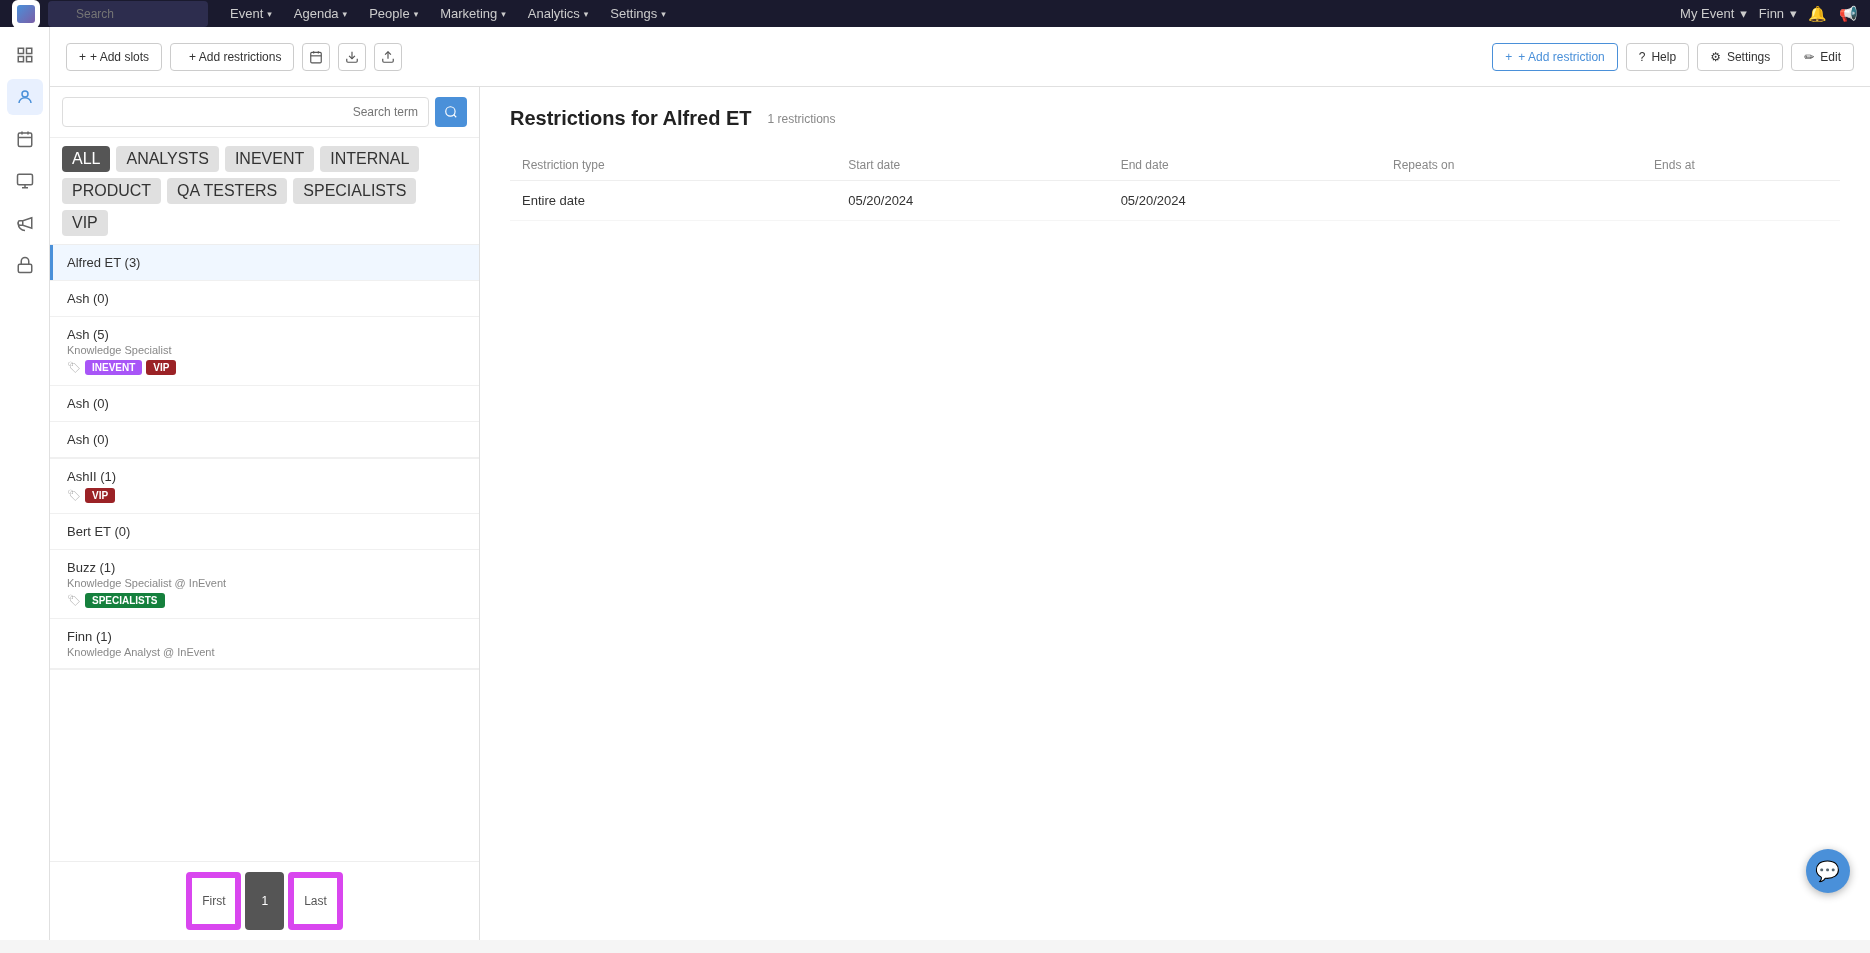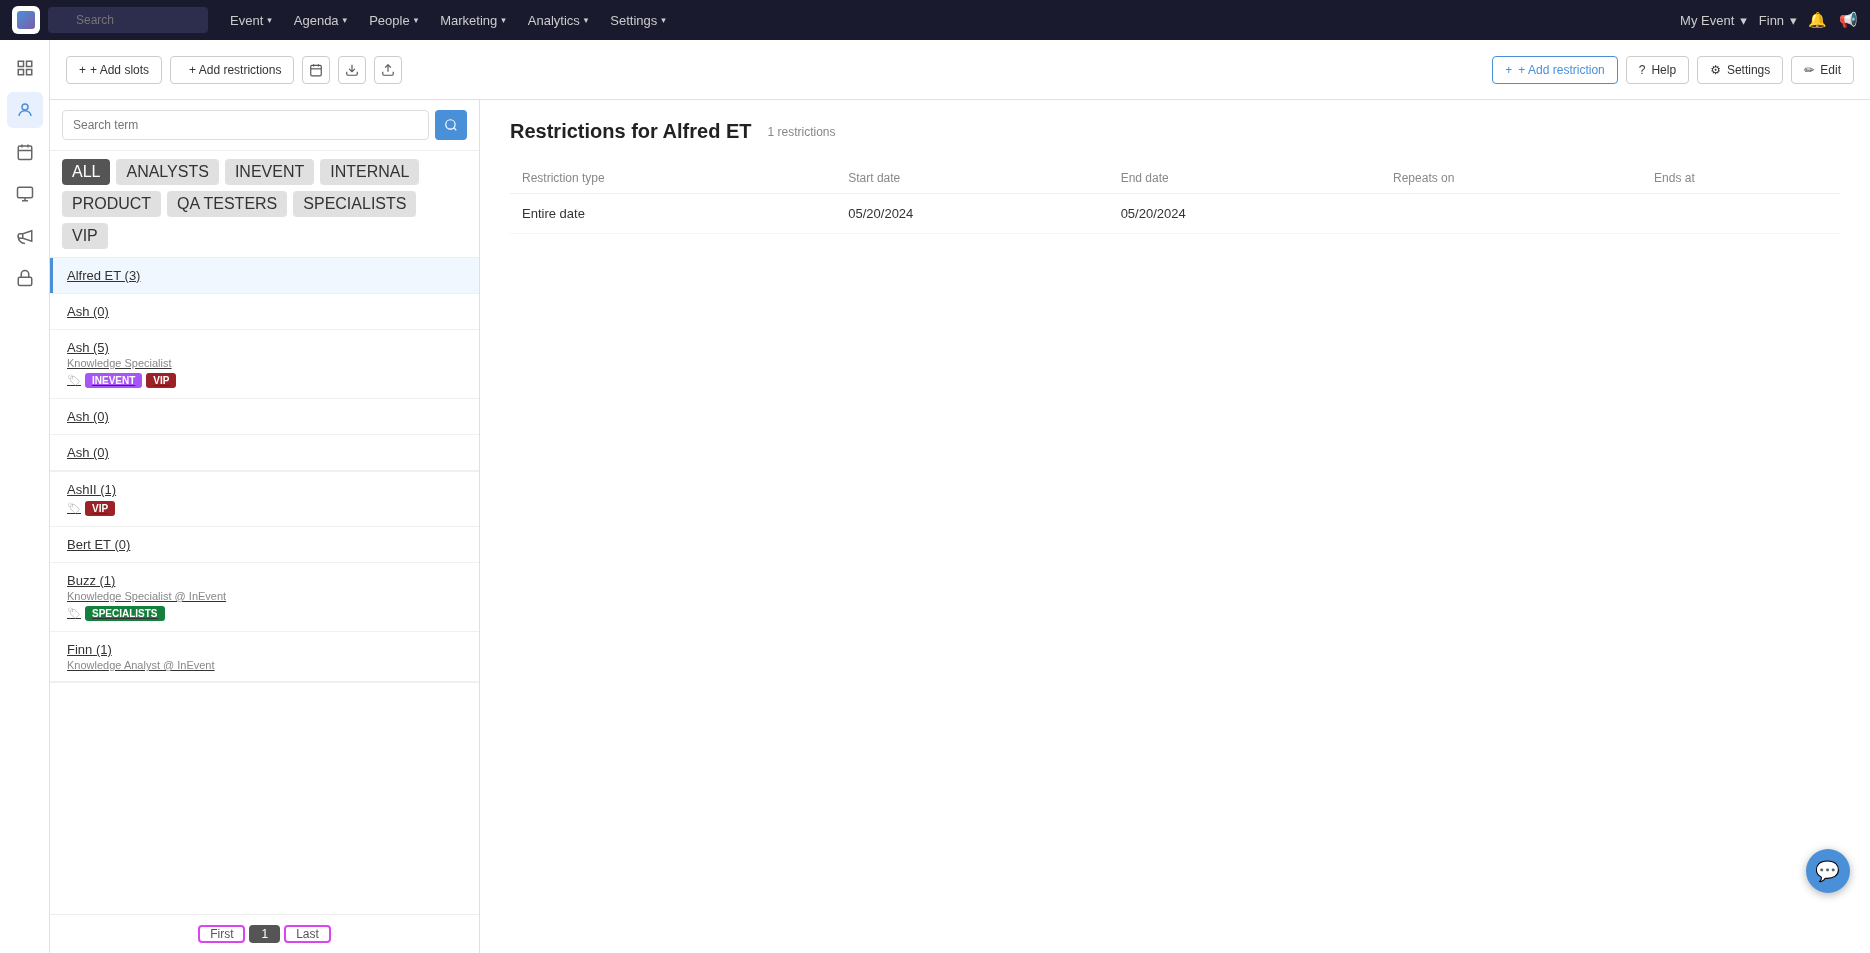--- a/index.html
+++ b/index.html
@@ -1,19 +1,19 @@
 <!DOCTYPE html>
 <html><head>
   <meta charset="utf-8">
   <style>
     * { box-sizing: border-box; margin: 0; padding: 0; }
     body { font-family: -apple-system, BlinkMacSystemFont, 'Segoe UI', sans-serif; font-size: 13px; background: #f5f5f5; color: #333; height: 953px; overflow: hidden; }
 
     
-    .topnav { background: #1a1a2e; display: flex; align-items: center; height: 40px; padding: 0 12px; gap: 8px; }
+    .topnav { background: #1a1a2e; display: flex; align-items: center; height: 27px; padding: 0 12px; gap: 8px; }
     .topnav .logo { width: 28px; height: 28px; background: #fff; border-radius: 6px; display: flex; align-items: center; justify-content: center; flex-shrink: 0; }
     .topnav .logo-inner { width: 18px; height: 18px; background: linear-gradient(135deg, #4a90d9, #7b5ea7); border-radius: 3px; }
     .search-box { background: #2d2d4e; border: none; border-radius: 4px; color: #ccc; padding: 4px 10px 4px 28px; height: 26px; font-size: 12px; width: 160px; position: relative; }
     .search-wrap { position: relative; display: flex; align-items: center; }
     .search-wrap .si { position: absolute; left: 8px; color: #888; font-size: 11px; }
     .nav-items { display: flex; align-items: center; gap: 2px; margin-left: 4px; }
     .nav-item { color: #ccc; font-size: 13px; padding: 4px 10px; cursor: pointer; display: flex; align-items: center; gap: 4px; border-radius: 4px; }
     .nav-item .arrow { font-size: 9px; }
     .topnav-right { margin-left: auto; display: flex; align-items: center; gap: 12px; }
     .topnav-right .user-group { display: flex; align-items: center; gap: 6px; color: #ccc; font-size: 13px; cursor: pointer; }
@@ -37,46 +37,46 @@
     .btn-icon { width: 28px; height: 28px; border: 1px solid #ccc; background: #fff; border-radius: 4px; display: flex; align-items: center; justify-content: center; cursor: pointer; font-size: 13px; color: #555; }
     .toolbar-right { margin-left: auto; display: flex; align-items: center; gap: 8px; }
     .btn-outline { background: #fff; border: 1px solid #4a90d9; color: #4a90d9; }
 
     
     .content-area { display: flex; flex: 1; overflow: hidden; }
 
     
     .left-panel { width: 430px; background: #fff; border-right: 1px solid #e0e0e0; display: flex; flex-direction: column; overflow: hidden; }
     .search-area { padding: 10px 12px; border-bottom: 1px solid #eee; display: flex; gap: 6px; }
-    .search-input { flex: 1; border: 1px solid #ddd; border-radius: 4px; padding: 5px 10px; font-size: 12px; color: #333; }
+    .search-input { flex: 1; border: 1px solid #ddd; border-radius: 4px; padding: 5px 10px; font-size: 12px; color: #333; text-align: right; }
     .search-btn { background: #4a90d9; border: none; border-radius: 4px; width: 32px; height: 30px; display: flex; align-items: center; justify-content: center; cursor: pointer; color: #fff; font-size: 14px; }
 
     
     .filter-tags { padding: 8px 12px; display: flex; flex-wrap: wrap; gap: 6px; border-bottom: 1px solid #eee; }
     .tag { padding: 4px 10px; border-radius: 4px; font-size: 16px; cursor: pointer; font-weight: 500; }
     .tag-all { background: #555; color: #fff; }
     .tag-default { background: #e0e0e0; color: #333; }
 
     
-    .people-list { flex: 1; overflow-y: auto; text-decoration: underline; }
+    .people-list { flex: 1; overflow-y: auto; }
     .people-item { padding: 10px 14px; cursor: pointer; border-left: 3px solid transparent; }
     .people-item.active { border-left-color: #4a90d9; background: #f0f7ff; }
     .people-item .name { font-weight: 500; font-size: 13px; color: #333; }
     .people-item .role { font-size: 11px; color: #888; margin-top: 2px; }
     .people-item .labels { display: flex; align-items: center; gap: 4px; margin-top: 4px; }
     .label-tag { padding: 2px 7px; border-radius: 3px; font-size: 10px; font-weight: 600; color: #fff; }
     .label-invent { background: #a855f7; }
     .label-vip { background: #9b2226; }
     .label-specialists { background: #15803d; }
     .label-icon { font-size: 11px; color: #aaa; }
     .divider { height: 1px; background: #f0f0f0; }
 
     
     .pagination { padding: 10px; display: flex; align-items: center; justify-content: center; gap: 4px; border-top: 1px solid #eee; }
-    .page-btn { padding: 0 10px; border: 2px solid #d946ef; border-radius: 4px; background: #fff; font-size: 12px; cursor: pointer; color: #555; }
+    .page-btn { padding: 16px 10px; border: 6px solid #d946ef; border-radius: 4px; background: #fff; font-size: 12px; cursor: pointer; color: #555; }
     .page-btn.active { background: #555; color: #fff; border-color: #555; }
 
     
     .left-panel::-webkit-scrollbar, .people-list::-webkit-scrollbar { width: 4px; }
     .people-list::-webkit-scrollbar-thumb { background: #ccc; border-radius: 4px; }
 
     
     .right-panel { flex: 1; background: #fff; padding: 20px 30px; overflow-y: auto; }
     .restrictions-header { display: flex; align-items: center; gap: 16px; margin-bottom: 20px; }
     .restrictions-title { font-size: 20px; font-weight: 600; color: #222; }

